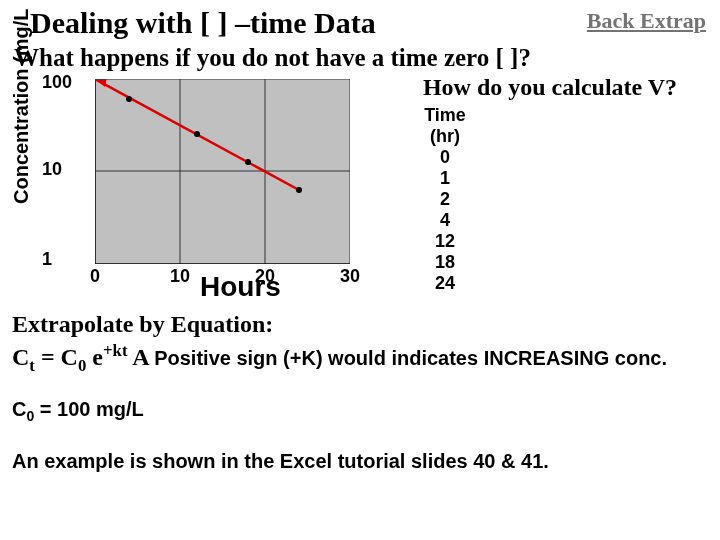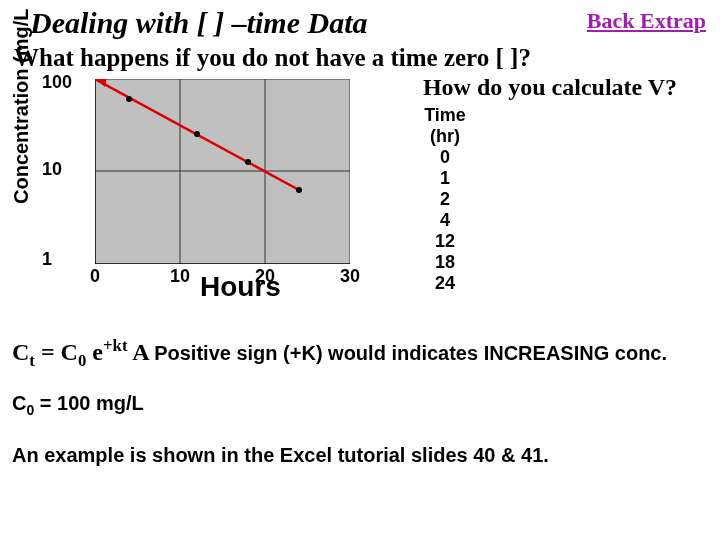--- a/index.html
+++ b/index.html
@@ -1,18 +1,18 @@
 <!DOCTYPE html>
 <html><head>
 <meta charset="utf-8">
 <style>
   * { margin: 0; padding: 0; box-sizing: border-box; }
   body { width: 720px; height: 540px; font-family: "Times New Roman", serif; background: #fff; color: #000; position: relative; }
-  .title { font-size: 30px; font-weight: bold; padding: 6px 16px 0 30px; font-style: italic; }
-  .back-link { position: absolute; top: 8px; right: 14px; font-size: 22px; font-weight: bold; color: #a21caf; text-decoration: underline; cursor: pointer; }
+  .title { font-size: 30px; font-weight: bold; padding: 6px 16px 0 30px; }
+  .back-link { position: absolute; top: 8px; right: 14px; font-size: 22px; font-weight: bold; color: #737373; text-decoration: underline; cursor: pointer; }
   .q1 { font-size: 25px; font-weight: bold; padding: 4px 0 0 14px; }
   .content { display: flex; margin-top: 2px; }
   .left { width: 370px; position: relative; }
   .ylabel { position: absolute; left: 10px; top: 130px; transform: rotate(-90deg); transform-origin: left top; font-family: Arial, sans-serif; font-size: 20px; font-weight: bold; white-space: nowrap; }
   .chart { margin-left: 40px; width: 320px; height: 230px; position: relative; }
   .plot { position: absolute; left: 55px; top: 5px; width: 255px; height: 185px; background: #c0c0c0; }
   .plot svg { width: 100%; height: 100%; display: block; }
   .ytick { position: absolute; right: 268px; font-family: Arial, sans-serif; font-size: 18px; font-weight: bold; width: 50px; }
   .ytick.t100 { top: -2px; }
   .ytick.t10 { top: 85px; }
@@ -86,21 +86,21 @@
         <span>4</span>
         <span>12</span>
         <span>18</span>
         <span>24</span>
       </div>
     </div>
   </div>
 </div>
 
 <div class="eq">
-  <br>
+  <span class="serif">Extrapolate by Equation:</span><br>
   <span class="serif">
     <span>C</span><sub>t</sub><span> = C</span><sub>0</sub><span> e</span><sup>+kt</sup><span>   A </span>
   </span><span class="ital">Positive sign (+K) would indicates INCREASING conc.</span>
 </div>
 
 <div class="eq" style="margin-top:10px; display:flex; justify-content:space-between; padding-right:30px;">
   <span>
     <span>C</span><sub>0</sub><span> = 100 mg/L</span>
   </span>
 </div>

